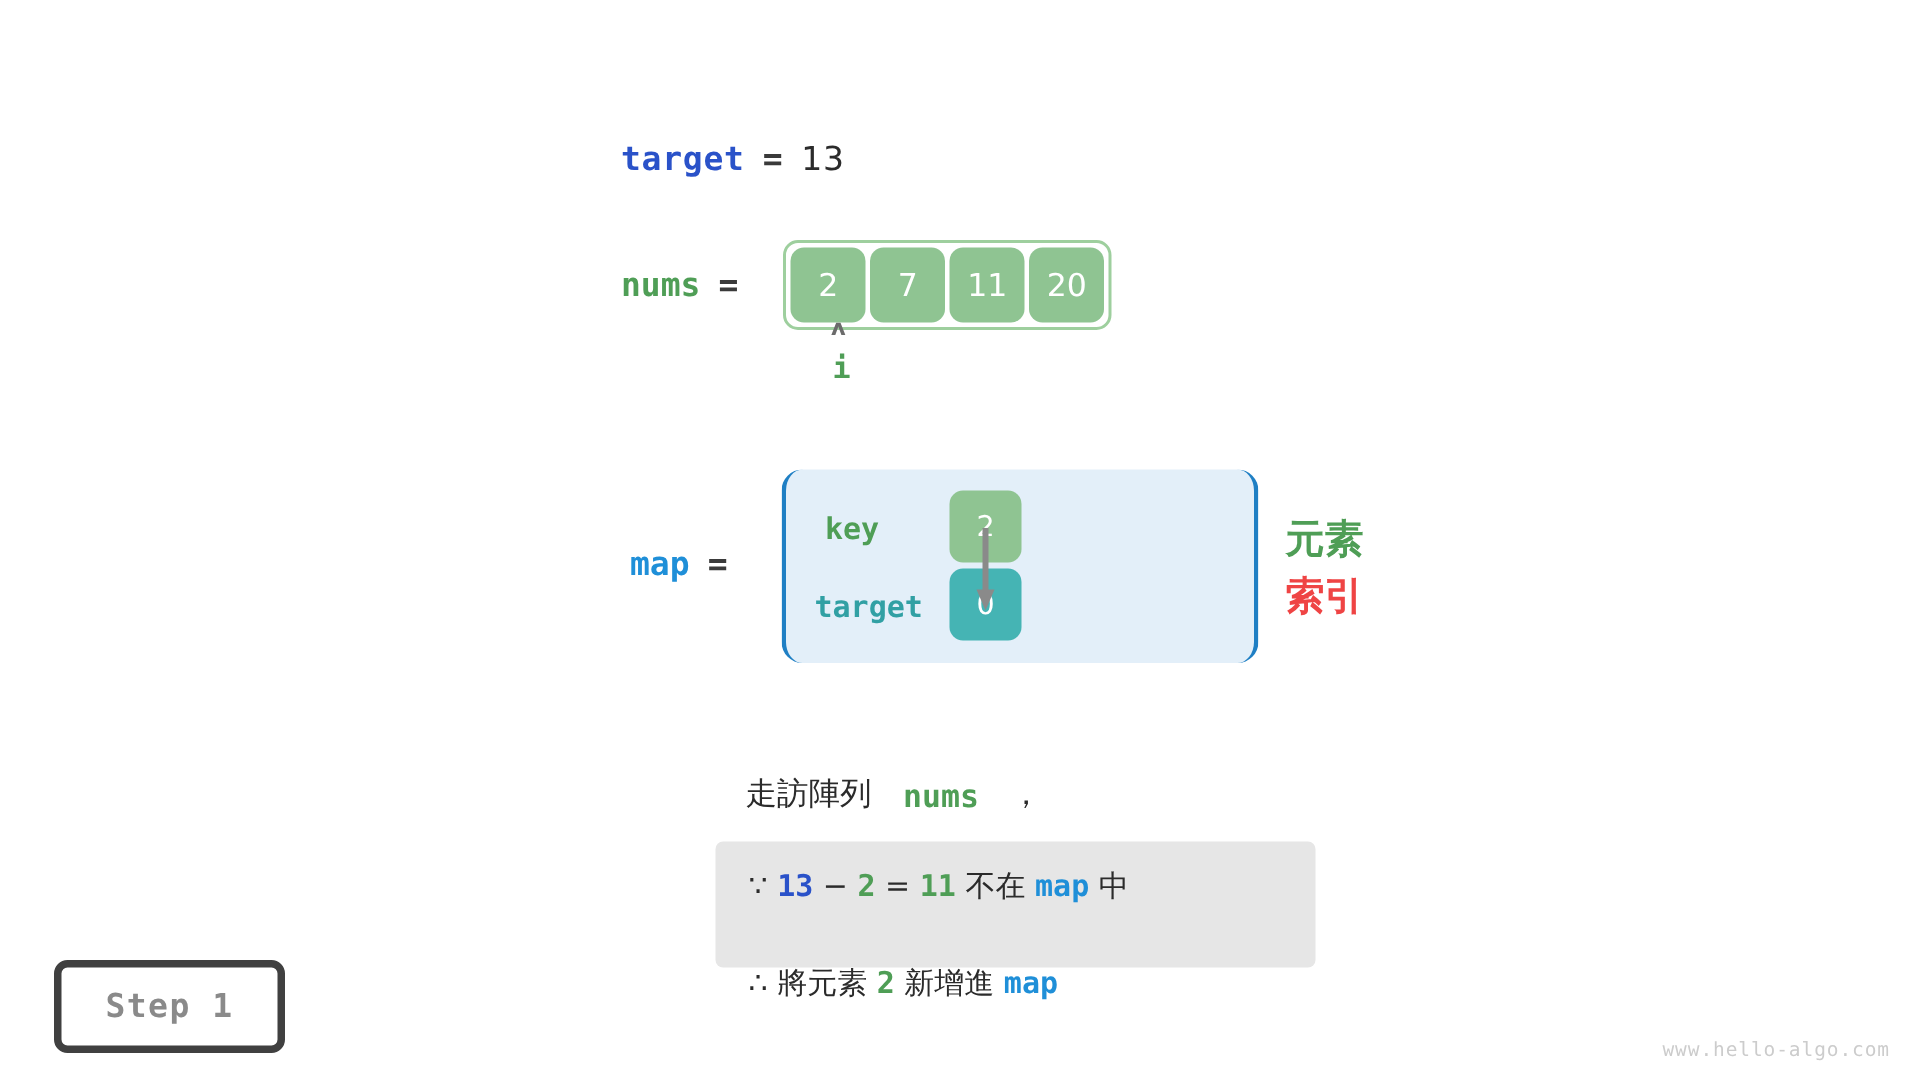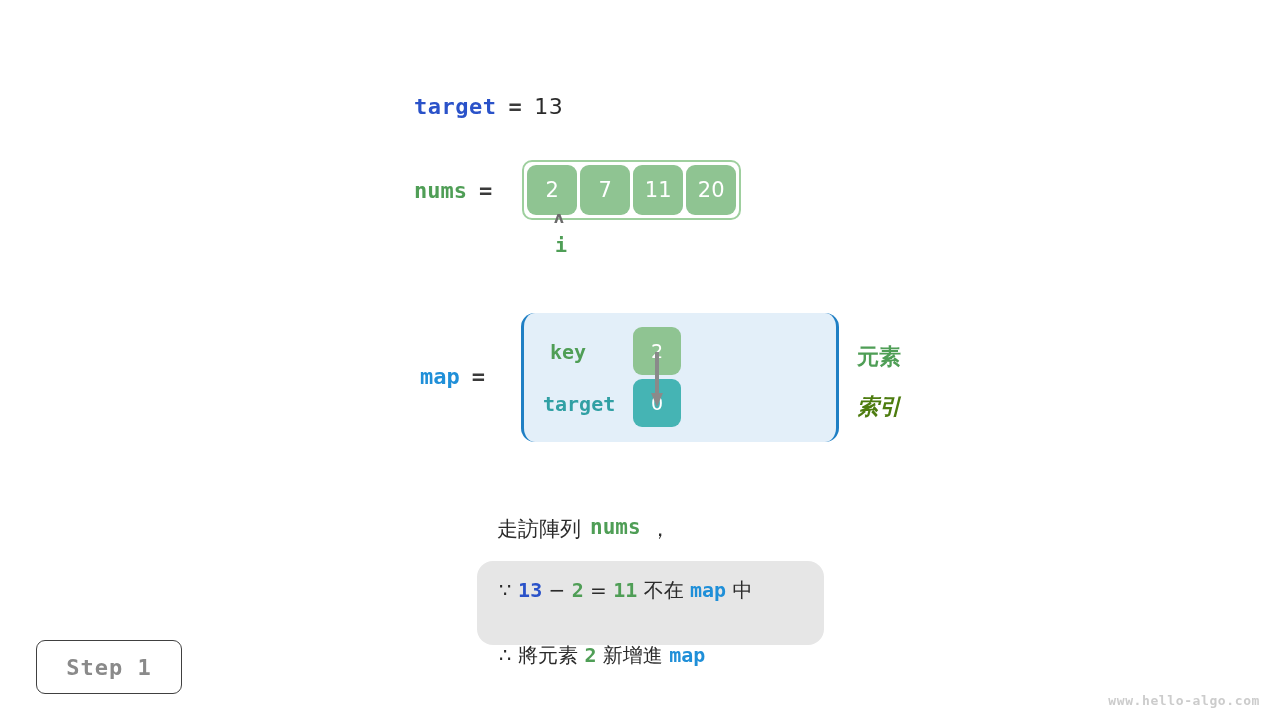--- a/index.html
+++ b/index.html
@@ -131,51 +131,51 @@
   .kv-value-cell { left: 633px; top: 379px; background: #45b4b4; }
 
   .kv-arrow {
     left: 650px;
     top: 352px;
     width: 14px;
     height: 58px;
   }
 
   .side-label {
-    font-size: 22px;
+    font-size: 26px;
     font-weight: bold;
     font-family: "DejaVu Sans", "Liberation Sans", sans-serif;
   }
   .sl-elem  { left: 857px; top: 342px; color: #4f9e56; }
-  .sl-index { left: 857px; top: 392px; color: #4d7c0f; font-style: italic; }
+  .sl-index { left: 857px; top: 380px; color: #ef4444; }
 
   
   .caption-line {
     left: 497px;
     top: 515px;
     font-size: 21px;
     color: #2b2b2b;
     font-family: "DejaVu Sans", "Liberation Sans", sans-serif;
     display: flex;
-    align-items: flex-start;
-    gap: 9px;
+    align-items: flex-end;
+    gap: 21px;
   }
   .caption-line .code {
     font-family: "DejaVu Sans Mono", "Liberation Mono", monospace;
     font-weight: bold;
     color: #4f9e56;
   }
 
   .reason-box {
     left: 477px;
     top: 561px;
-    width: 347px;
+    width: 400px;
     height: 84px;
     background: #e6e6e6;
-    border-radius: 16px;
+    border-radius: 5px;
   }
   .reason-text {
     position: absolute;
     left: 22px;
     top: 11px;
     font-size: 20px;
     color: #2b2b2b;
     font-family: "DejaVu Sans", "Liberation Sans", sans-serif;
     line-height: 37px;
     white-space: nowrap;
@@ -185,40 +185,39 @@
     font-weight: bold;
   }
   .reason-text .sym { color: #2b2b2b; }
 
   
   .step-badge {
     left: 36px;
     top: 640px;
     width: 144px;
     height: 52px;
-    border: 1px solid #404040;
+    border: 5px solid #404040;
     border-radius: 9px;
     background: #ffffff;
     display: flex;
     align-items: center;
     justify-content: center;
     color: #8a8a8a;
     font-size: 22px;
     font-weight: bold;
     letter-spacing: 1px;
   }
 
   
   .watermark {
     right: 20px;
     bottom: 12px;
     color: #cccccc;
     font-size: 13px;
     letter-spacing: 0.6px;
-    font-weight: bold;
   }
 </style>
 </head>
 <body>
 
 <div class="canvas">
 
   <div class="abs target-row">
     <span class="var-blue">target</span>
     <span class="eq-sign">=</span>

